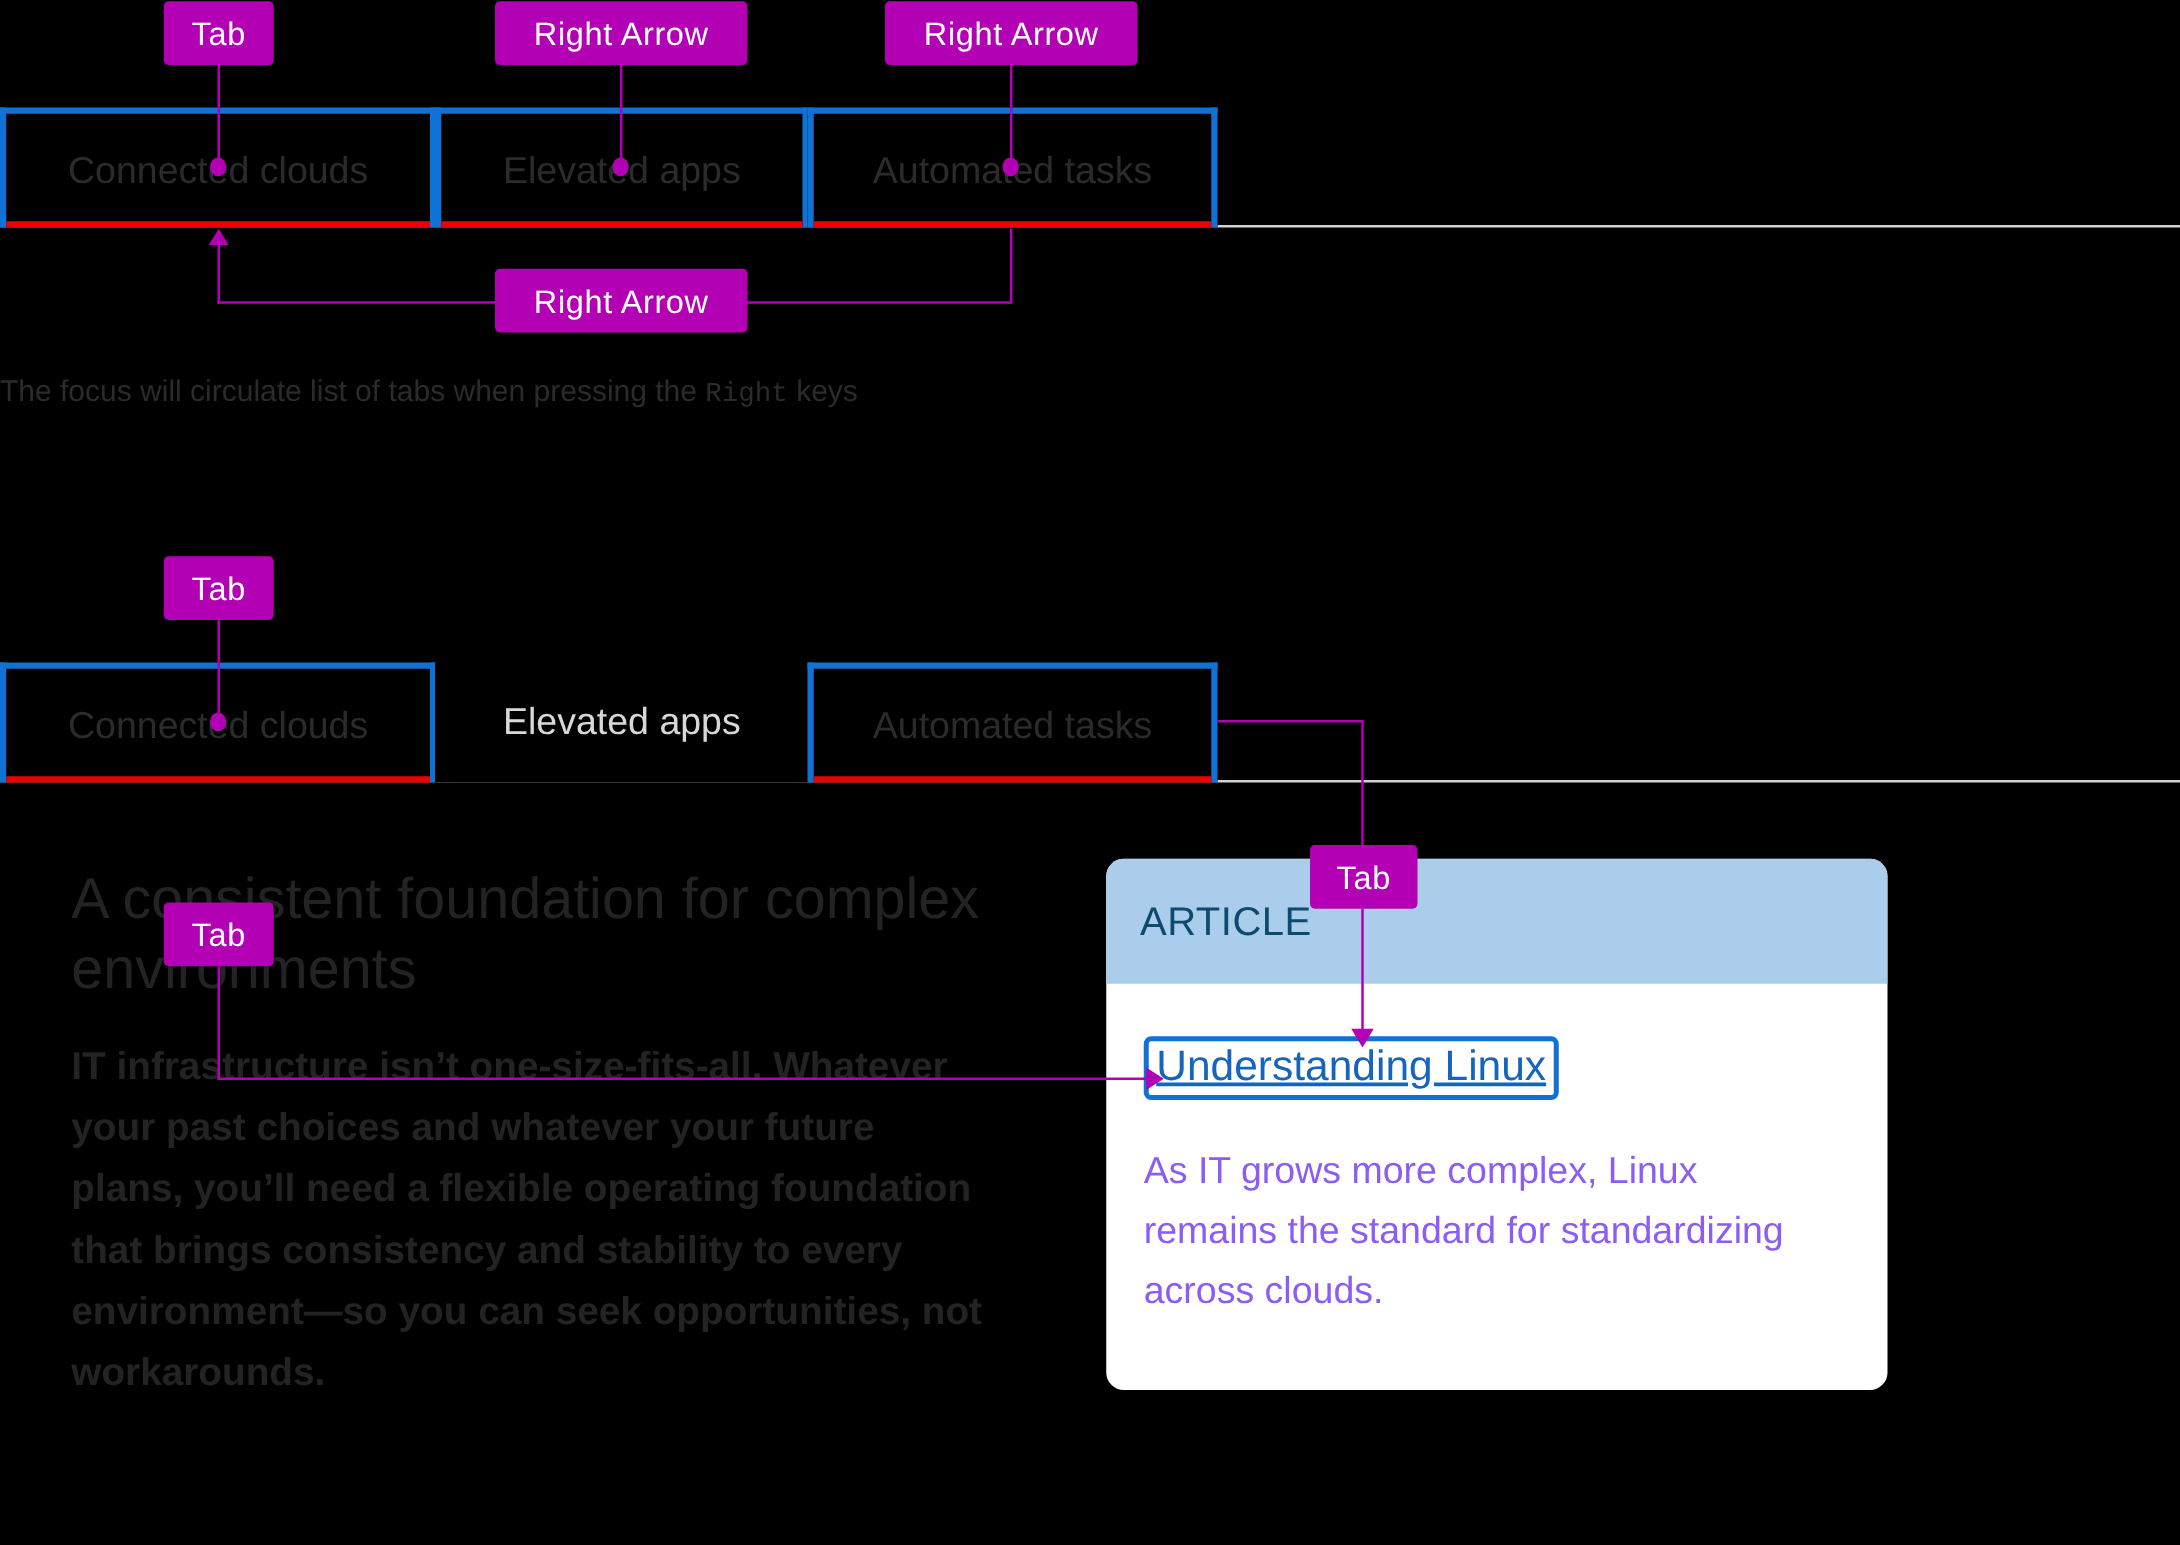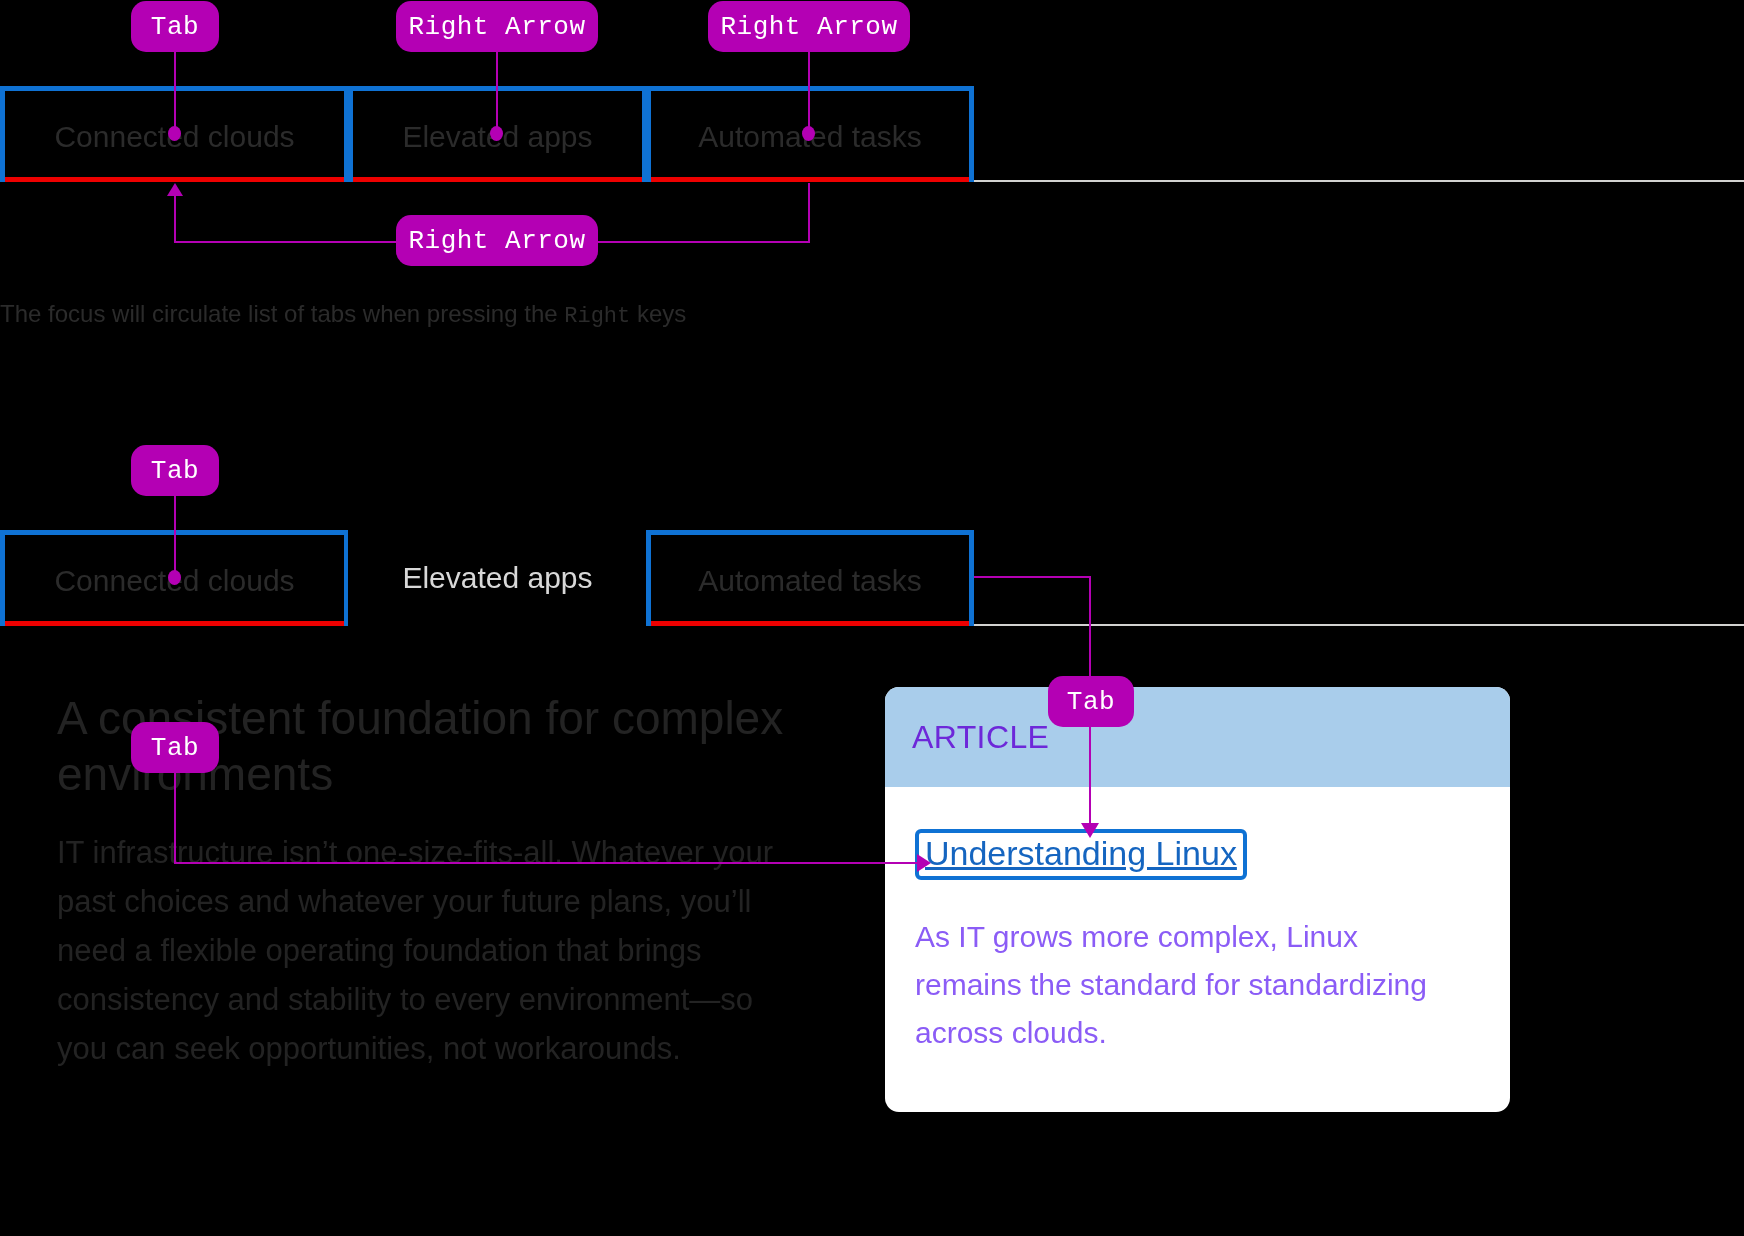--- a/index.html
+++ b/index.html
@@ -14,24 +14,24 @@
     height: 1236px;
     position: relative;
     overflow: hidden;
     color: #1f1f1f;
   }
 
   .kbd-chip {
     position: absolute;
     background: #b400b4;
     color: #ffffff;
-    font-family: Liberation Mono, monospace;
+    font-family: Liberation Sans, sans-serif;
     font-size: 26px;
     line-height: 1;
-    border-radius: 15px;
+    border-radius: 4px;
     display: flex;
     align-items: center;
     justify-content: center;
     white-space: nowrap;
     z-index: 40;
     letter-spacing: 0.5px;
   }
 
   .connector {
     position: absolute;
@@ -136,20 +136,21 @@
     font-weight: normal;
     margin: 0;
   }
   .page-para {
     position: absolute;
     font-size: 31px;
     line-height: 49px;
     color: #232323;
     width: 740px;
     margin: 0;
+    font-weight: bold;
   }
 
   
   .card {
     position: absolute;
     background: #ffffff;
     border-radius: 14px;
     overflow: hidden;
     box-shadow: 0 0 0 1px rgba(0,0,0,0.05);
     z-index: 20;
@@ -157,21 +158,21 @@
   .card-header {
     background: #a9cdeb;
     height: 100px;
     display: flex;
     align-items: center;
     padding-left: 27px;
     box-sizing: border-box;
   }
   .card-eyebrow {
     font-size: 32px;
-    color: #6d28d9;
+    color: #0c4a6e;
     letter-spacing: 0.4px;
   }
   .card-body {
     padding: 42px 30px 40px 30px;
   }
   .card-link {
     display: inline-block;
     font-size: 34px;
     color: #1565c0;
     border: 4px solid #0f72d4;

